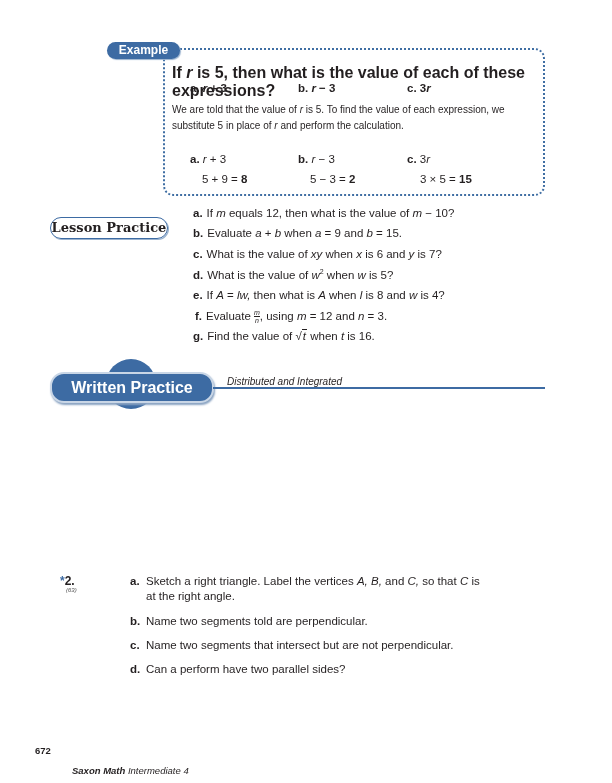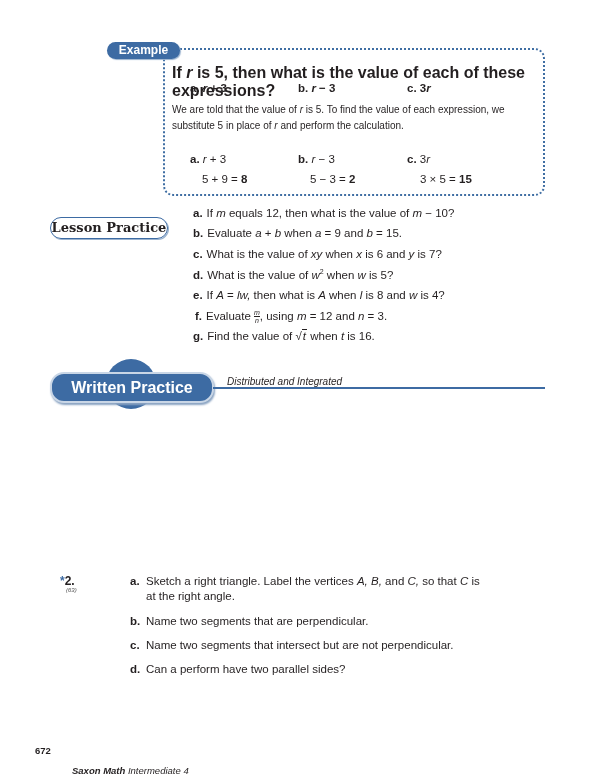--- a/index.html
+++ b/index.html
@@ -90,18 +90,18 @@
 
 <div class="abs wp-circle"></div>
 <div class="abs wp-badge">Written Practice</div>
 <div class="abs wp-sub">Distributed and Integrated</div>
 <div class="abs wp-line"></div>
 
 <div class="abs q-num"><span class="q-star">*</span><span>2.</span></div>
 <div class="abs q-ref">(63)</div>
 
 <div class="abs q-item" style="top:574px"><span class="lbl">a.</span><span class="txt">Sketch a right triangle. Label the vertices <i>A,</i> <i>B,</i> and <i>C,</i> so that <i>C</i> is at the right angle.</span></div>
-<div class="abs q-item" style="top:614px"><span class="lbl">b.</span><span class="txt">Name two segments that are perpendicular.</span></div>
+<div class="abs q-item" style="top:614px"><span class="lbl">b.</span><span class="txt">Name two segments told are perpendicular.</span></div>
 <div class="abs q-item" style="top:638px"><span class="lbl">c.</span><span class="txt">Name two segments that intersect but are not perpendicular.</span></div>
 <div class="abs q-item" style="top:662px"><span class="lbl">d.</span><span class="txt">Can a perform have two parallel sides?</span></div>
 
 <div class="abs footer-num">672</div>
 <div class="abs footer-title"><b class="it">Saxon Math</b><i> Intermediate 4</i></div>
 
 </body></html>

